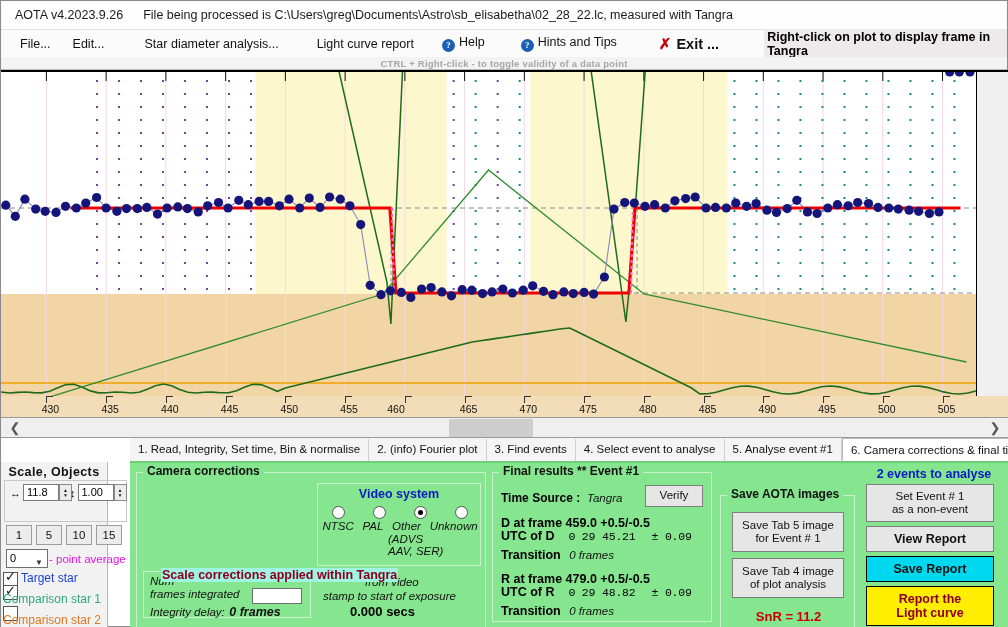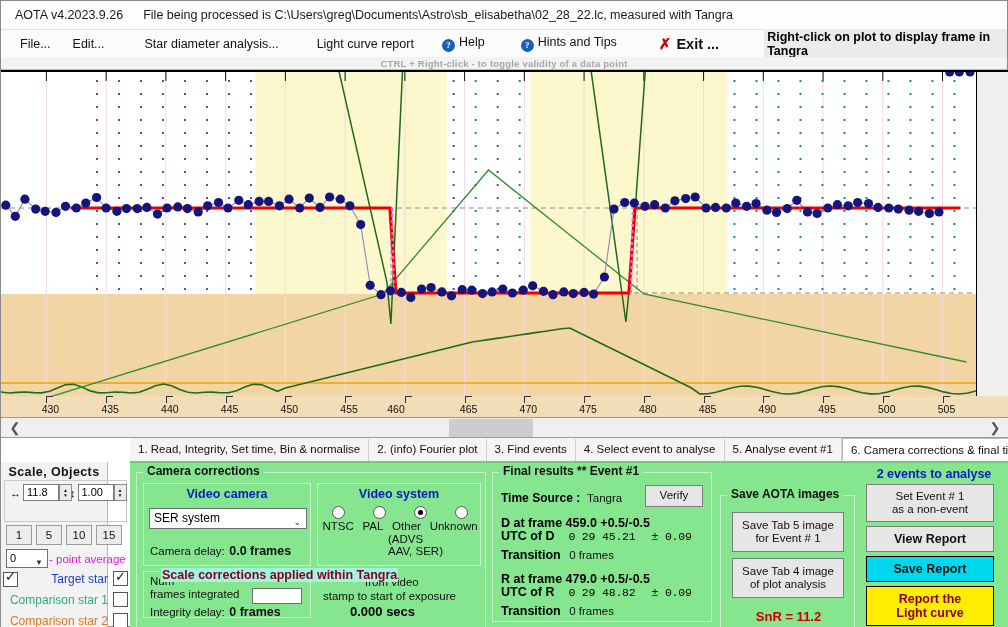--- a/index.html
+++ b/index.html
@@ -105,21 +105,21 @@
     width:26px; height:20px; background:#ececec; border:1px solid #9c9c9c;
     font-size:11.5px; text-align:center; line-height:18px; color:#111;
   }
   .avgrow { position:absolute; left:5px; top:87px; display:flex; align-items:center;}
   .avgsel {
     width:42px; height:19px; border:1px solid #6f6f6f; background:#fff;
     font-size:11px; line-height:17px; padding-left:3px; position:relative; color:#000;
   }
   .avgsel .chev { position:absolute; right:4px; top:4px; font-size:8px; color:#333;}
   .avglbl { color:#e516e5; font-size:11.5px; margin-left:1px; white-space:nowrap; }
-  .objrow { position:absolute; left:2px; display:flex; align-items:center; width:125px; }
+  .objrow { position:absolute; left:2px; display:flex; align-items:flex-start; width:125px;flex-direction:column; }
   .objrow .nm { flex:1; text-align:right; font-size:12px; padding-right:5px; white-space:nowrap;}
   .cb { width:15px; height:15px; border:1px solid #555; background:#fff; position:relative; flex:0 0 auto;}
   .cb.on::after { content:"✓"; position:absolute; left:1px; top:-3px; font-size:13px; color:#111; }
   .cb.dis { border-color:#bbb; background:#f6f6f6; }
   .leadcb { position:absolute; left:2px; width:15px; height:15px; border:1px solid #555; background:#fff;}
   .leadcb::after { content:"✓"; position:absolute; left:1px; top:-4px; font-size:13px; color:#111; }
 
   
   .tabbar {
     position:absolute; left:129px; top:437px; width:879px; height:23px;
@@ -145,21 +145,21 @@
   }
   .ctr { text-align:center; }
   .bluehead { color:#0b1bc4; font-weight:bold; font-size:12.5px; }
   .combo {
     border:1px solid #6f6f6f; background:#fff; height:21px; line-height:19px;
     font-size:12px; padding-left:4px; position:relative; color:#000;
   }
   .combo .chev { position:absolute; right:5px; top:4px; font-size:9px; color:#333;}
   .radio { width:13px; height:13px; border:1px solid #555; border-radius:50%; background:#fff; position:relative; display:inline-block;}
   .radio.on::after { content:""; position:absolute; left:3px; top:3px; width:5px; height:5px; border-radius:50%; background:#000;}
-  .smalltxt { font-size:11.5px; color:#111; }
+  .smalltxt { font-size:11.5px; color:#111;font-style:italic; }
   .btn {
     background:#e6e6e6; border:1px solid #7d7d7d; font-size:11.5px; color:#111;
     text-align:center; display:flex; align-items:center; justify-content:center;
     line-height:1.15;
   }
   .btn.bold { font-weight:bold; font-size:12.5px; }
   .mono { font-family:"Liberation Mono", monospace; font-size:11.5px; letter-spacing:-.2px;}
   .ovl {
     position:absolute; background:#9ff5e2; color:#8b0020; font-weight:bold;
     font-size:12.5px; white-space:nowrap; padding:0 1px;
@@ -866,31 +866,20 @@
     <span class="tab">4. Select event to analyse</span>
     <span class="tab">5. Analyse event #1</span>
     <span class="tab active">6. Camera corrections &amp; final times Event #1</span>
   </div>
 
   <div class="greenpanel">
 
     <div class="gb" style="left:6px; top:9px; width:350px; height:184px;">
       <span class="legend">Camera corrections</span>
 
-      <div class="gb" style="left:6px; top:10px; width:168px; height:83px;">
-        <div class="ctr bluehead" style="margin-top:3px;">Video camera</div>
-        <div class="combo" style="position:absolute;left:5px;top:24px;width:158px;">
-          <span>SER system</span>
-          <span class="chev">⌄</span>
-        </div>
-        <div style="position:absolute;left:6px;top:57px;">
-          <span class="smalltxt">Camera delay:</span>
-          <span class="smalltxt" style="font-weight:bold;font-size:12.5px;">0.0 frames</span>
-        </div>
-      </div>
 
       <div class="gb" style="left:180px; top:10px; width:164px; height:83px;">
         <div class="ctr bluehead" style="margin-top:3px;">Video system</div>
         <div style="position:absolute;left:0;top:22px;width:164px;display:flex;justify-content:space-around;">
           <span class="radio"></span>
           <span class="radio"></span>
           <span class="radio on"></span>
           <span class="radio"></span>
         </div>
         <div style="position:absolute;left:0;top:36px;width:164px;display:flex;justify-content:space-around;">

